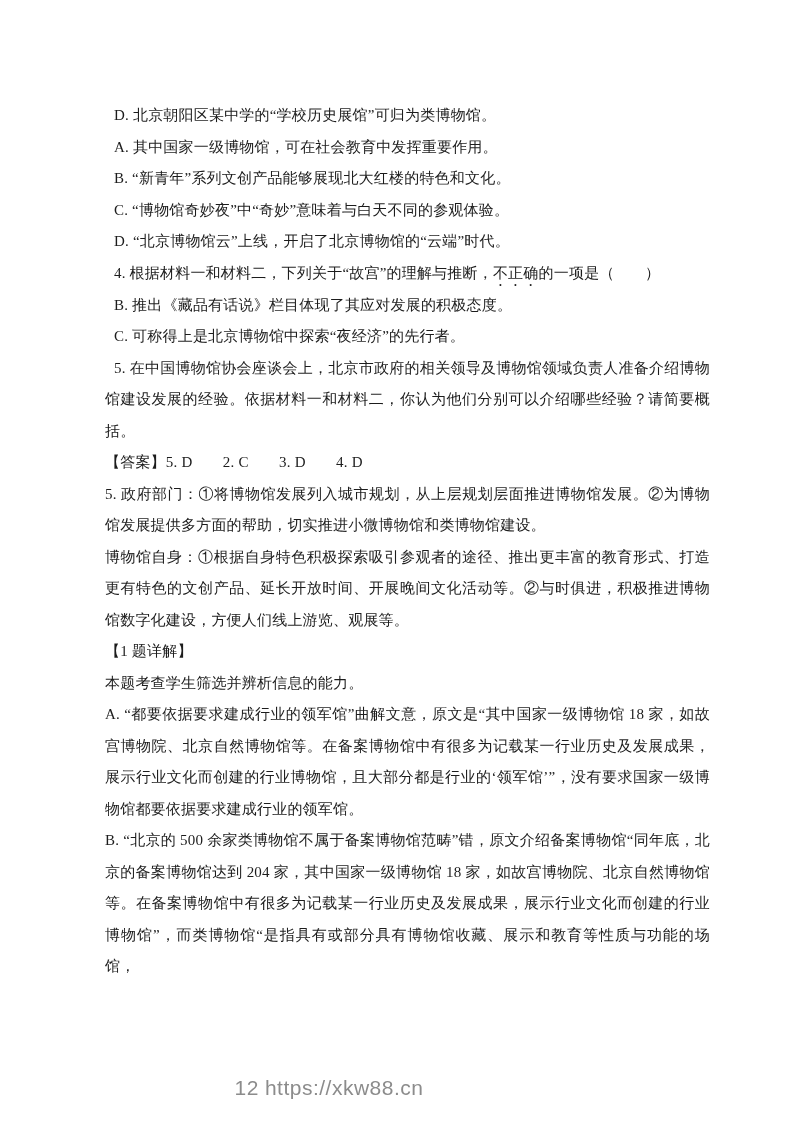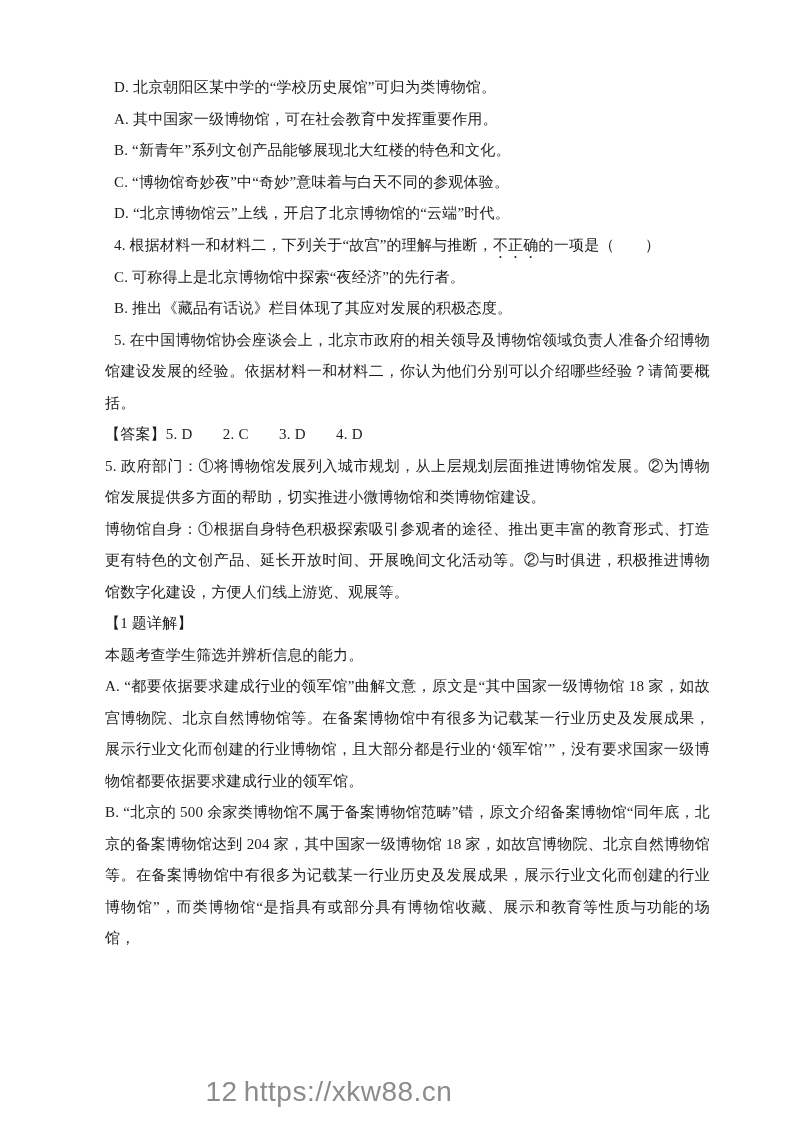--- a/index.html
+++ b/index.html
@@ -6,21 +6,21 @@
   body {
     width: 793px; height: 1122px;
     background: #ffffff;
     position: relative;
     overflow: hidden;
     font-family: "Liberation Serif", "DejaVu Serif", serif;
   }
   .page { position: absolute; inset: 0; background: #ffffff; }
   .content {
     position: absolute;
-    top: 72px; left: 105px;
+    top: 100px; left: 105px;
     width: 605px;
     color: #1c1c1c;
     font-size: 15px;
     line-height: 31.5px;
     text-align: justify;
     letter-spacing: 0.2px;
   }
   .content p { margin: 0; padding: 0; }
   p.q { text-indent: 9px; }   
   .emdot {
@@ -28,40 +28,40 @@
     -webkit-text-emphasis-position: under right;
     text-emphasis: filled dot #1c1c1c;
     text-emphasis-position: under right;
   }
   .footer {
     position: absolute;
     top: 1076px; left: 0;
     width: 658px;
     text-align: center;
     font-family: "Liberation Sans", "DejaVu Sans", sans-serif;
-    font-size: 28px;
+    font-size: 21px;
     color: #8c8c8c;
     letter-spacing: 0.5px;
   }
   .footer span { margin: 0 3px; }
 </style>
 </head>
 <body>
 
 <div class="page">
 
   <div class="content">
     <p class="q">D. 北京朝阳区某中学的“学校历史展馆”可归为类博物馆。</p>
     <p class="q">A. 其中国家一级博物馆，可在社会教育中发挥重要作用。</p>
     <p class="q">B. “新青年”系列文创产品能够展现北大红楼的特色和文化。</p>
     <p class="q">C. “博物馆奇妙夜”中“奇妙”意味着与白天不同的参观体验。</p>
     <p class="q">D. “北京博物馆云”上线，开启了北京博物馆的“云端”时代。</p>
     <p class="q"><span>4. 根据材料一和材料二，下列关于“故宫”的理解与推断，</span><span class="emdot">不正确</span><span>的一项是（　　）</span></p>
+    <p class="q">B. 推出《藏品有话说》栏目体现了其应对发展的积极态度。</p>
     <p class="q">C. 可称得上是北京博物馆中探索“夜经济”的先行者。</p>
-    <p class="q">B. 推出《藏品有话说》栏目体现了其应对发展的积极态度。</p>
     <p class="q">5. 在中国博物馆协会座谈会上，北京市政府的相关领导及博物馆领域负责人准备介绍博物馆建设发展的经验。依据材料一和材料二，你认为他们分别可以介绍哪些经验？请简要概括。</p>
     <p>【答案】5. D　　2. C　　3. D　　4. D</p>
     <p>5. 政府部门：①将博物馆发展列入城市规划，从上层规划层面推进博物馆发展。②为博物馆发展提供多方面的帮助，切实推进小微博物馆和类博物馆建设。</p>
     <p>博物馆自身：①根据自身特色积极探索吸引参观者的途径、推出更丰富的教育形式、打造更有特色的文创产品、延长开放时间、开展晚间文化活动等。②与时俱进，积极推进博物馆数字化建设，方便人们线上游览、观展等。</p>
     <p>【1 题详解】</p>
     <p>本题考查学生筛选并辨析信息的能力。</p>
     <p>A. “都要依据要求建成行业的领军馆”曲解文意，原文是“其中国家一级博物馆 18 家，如故宫博物院、北京自然博物馆等。在备案博物馆中有很多为记载某一行业历史及发展成果，展示行业文化而创建的行业博物馆，且大部分都是行业的‘领军馆’”，没有要求国家一级博物馆都要依据要求建成行业的领军馆。</p>
     <p>B. “北京的 500 余家类博物馆不属于备案博物馆范畴”错，原文介绍备案博物馆“同年底，北京的备案博物馆达到 204 家，其中国家一级博物馆 18 家，如故宫博物院、北京自然博物馆等。在备案博物馆中有很多为记载某一行业历史及发展成果，展示行业文化而创建的行业博物馆”，而类博物馆“是指具有或部分具有博物馆收藏、展示和教育等性质与功能的场馆，</p>
   </div>
 

